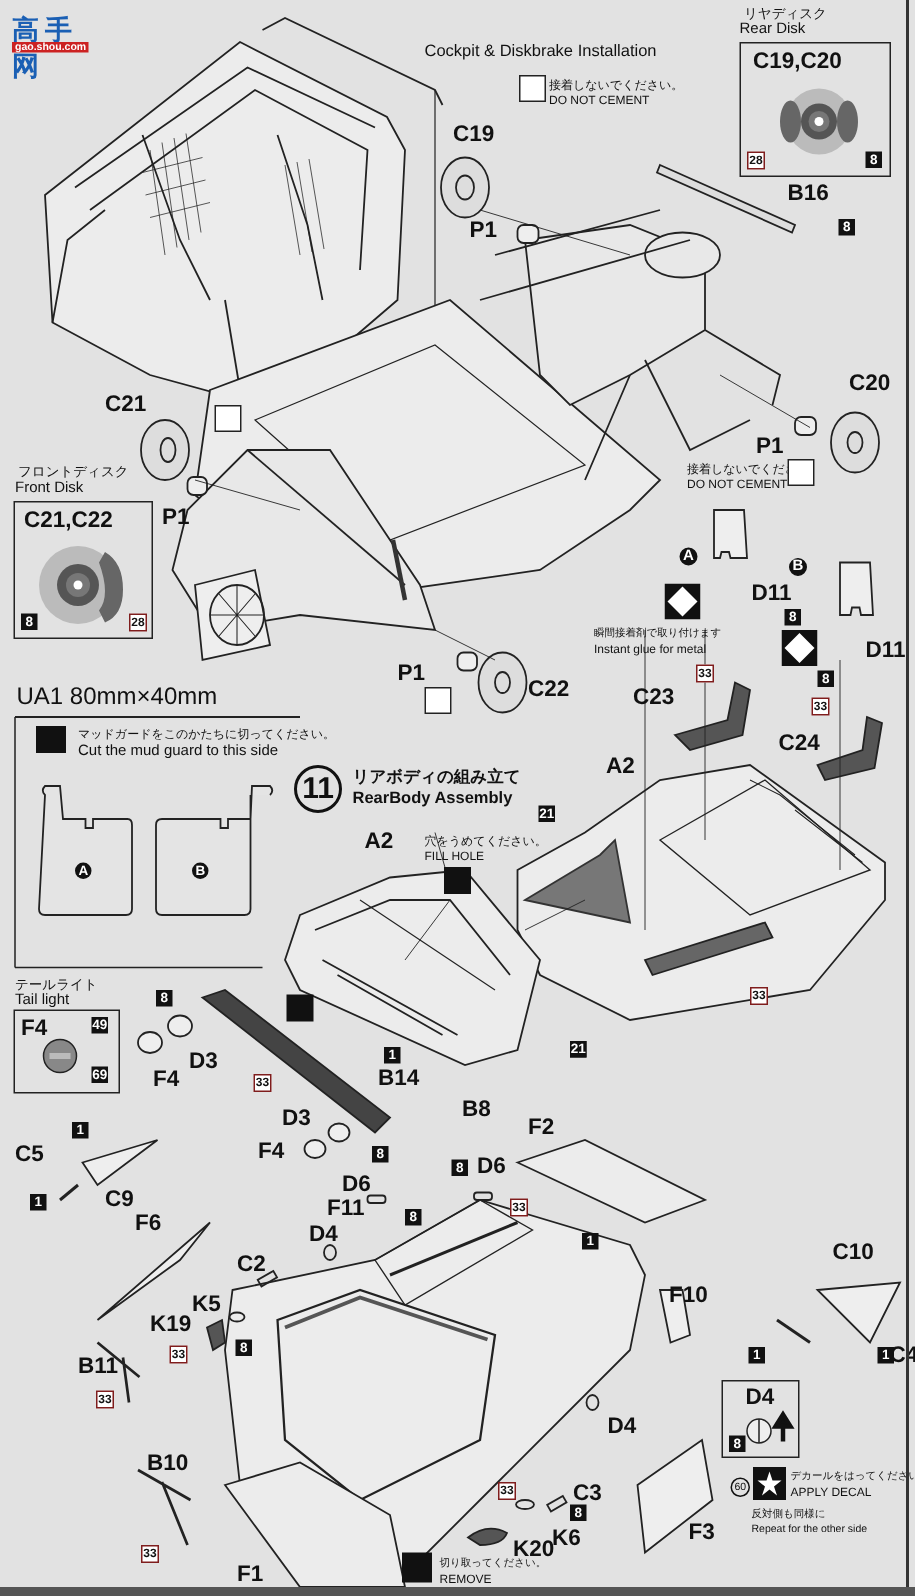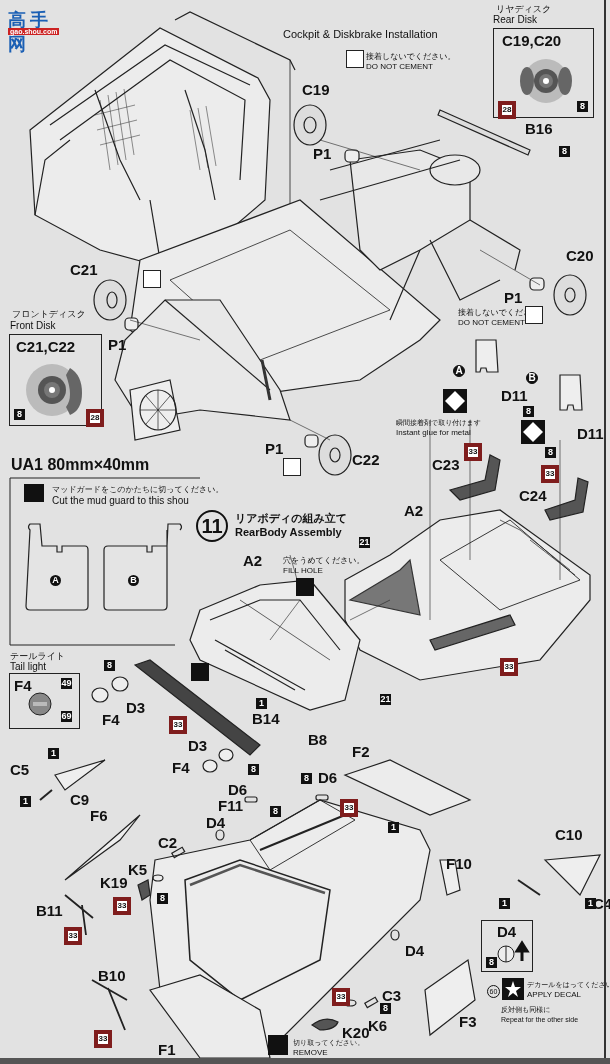--- a/index.html
+++ b/index.html
@@ -5,28 +5,28 @@
   html,body{margin:0;padding:0;}
   body{width:610px;height:1064px;background:#e4e4e4;position:relative;overflow:hidden;font-family:"Liberation Sans","DejaVu Sans",sans-serif;color:#111;}
   .page{position:absolute;left:0;top:0;width:610px;height:1064px;background:#e2e2e2;}
   .frame-right{position:absolute;left:604px;top:0;width:2px;height:1058px;background:#333;}
   .frame-bottom{position:absolute;left:0;top:1058px;width:610px;height:6px;background:#555;}
   svg.art{position:absolute;left:0;top:0;}
   .lbl{position:absolute;font-weight:bold;font-size:15px;line-height:15px;white-space:nowrap;}
   .txt{position:absolute;font-size:9px;line-height:10px;white-space:nowrap;}
   .txt.title{font-size:11px;font-weight:bold;line-height:13px;}
   .badge{position:absolute;width:11px;height:11px;background:#111;color:#fff;font-size:9px;font-weight:bold;line-height:11px;text-align:center;}
-  .badge.outline{background:#fff;color:#111;border:4px solid #7f1d1d;width:10px;height:10px;line-height:10px;font-size:8px;}
+  .badge.outline{background:#fff;color:#111;border:1px solid #7f1d1d;width:10px;height:10px;line-height:10px;font-size:8px;}
   .box{position:absolute;border:1.5px solid #222;background:#e2e2e2;}
   .logo{position:absolute;left:8px;top:8px;width:62px;height:28px;}
   .logo .cn{position:absolute;left:0;top:0;font-size:18px;font-weight:bold;color:#1a5fb4;letter-spacing:4px;}
   .logo .url{position:absolute;left:0;top:20px;font-size:7px;background:#c22;color:#fff;padding:0 2px;font-weight:bold;}
   .step-num{position:absolute;width:28px;height:28px;border:2.5px solid #111;border-radius:50%;font-size:20px;font-weight:bold;line-height:28px;text-align:center;}
   .icon-box{position:absolute;background:#111;}
-  .ua1{position:absolute;font-weight:bold;font-size:16px;}
+  .ua1{position:absolute;font-weight:normal;font-size:16px;}
 </style>
 </head>
 <body>
 
 <div class="page">
 
   <div class="logo">
     <span class="cn">高手网</span>
     <span class="url">gao.shou.com</span>
   </div>
@@ -245,28 +245,28 @@
   <div class="txt" style="left:396px;top:418px;font-size:7px;">瞬間接着剤で取り付けます</div>
   <div class="txt" style="left:396px;top:428px;font-size:8px;">Instant glue for metal</div>
   <svg style="position:absolute;left:521px;top:420px" width="24" height="24">
       <rect width="24" height="24" fill="#111"></rect>
       <path d="M12 2 L22 12 L12 22 L2 12 Z" fill="#fff"></path>
     </svg>
   <div class="lbl" style="left:577px;top:426px;">D11</div>
   <div class="badge" style="left:545px;top:447px;">8</div>
 
   <div class="badge outline" style="left:464px;top:443px;">33</div>
-  <div class="lbl" style="left:432px;top:457px;">C23</div>
+  <div class="lbl" style="left:422px;top:457px;">C23</div>
   <div class="badge outline" style="left:541px;top:465px;">33</div>
   <div class="lbl" style="left:519px;top:488px;">C24</div>
 
   <div class="ua1" style="left:11px;top:456px;">UA1  80mm×40mm</div>
   <div class="icon-box" style="left:24px;top:484px;width:20px;height:18px;"></div>
   <div class="txt" style="left:52px;top:485px;font-size:8px;">マッドガードをこのかたちに切ってください。</div>
-  <div class="txt" style="left:52px;top:496px;font-size:10px;">Cut the mud guard to this shou</div>
+  <div class="txt" style="left:52px;top:496px;font-size:10px;">Cut the mud guard to this side</div>
   <div class="txt" style="left:50px;top:575px;font-weight:bold;font-size:9px;border-radius:50%;width:11px;height:11px;text-align:center;line-height:11px;background:#111;color:#fff;">A</div>
   <div class="txt" style="left:128px;top:575px;font-weight:bold;font-size:9px;border-radius:50%;width:11px;height:11px;text-align:center;line-height:11px;background:#111;color:#fff;">B</div>
 
   <div class="step-num" style="left:196px;top:510px;">11</div>
   <div class="txt title" style="left:235px;top:512px;">リアボディの組み立て</div>
   <div class="txt title" style="left:235px;top:526px;">RearBody Assembly</div>
 
   <div class="lbl" style="left:243px;top:553px;">A2</div>
   <div class="txt" style="left:283px;top:556px;font-size:8px;">穴をうめてください。</div>
   <div class="txt" style="left:283px;top:566px;font-size:8px;">FILL HOLE</div>
@@ -316,21 +316,21 @@
   <div class="badge" style="left:270px;top:806px;">8</div>
 
   <div class="lbl" style="left:182px;top:798px;margin-left:36px;">F11</div>
   <div class="lbl" style="left:90px;top:808px;">F6</div>
   <div class="lbl" style="left:206px;top:815px;">D4</div>
   <div class="lbl" style="left:158px;top:835px;">C2</div>
   <div class="lbl" style="left:128px;top:862px;">K5</div>
   <div class="lbl" style="left:100px;top:875px;">K19</div>
   <div class="badge" style="left:157px;top:893px;">8</div>
   <div class="badge outline" style="left:113px;top:897px;">33</div>
-  <div class="lbl" style="left:36px;top:903px;">B11</div>
+  <div class="lbl" style="left:52px;top:903px;">B11</div>
   <div class="badge outline" style="left:64px;top:927px;">33</div>
 
   <div class="lbl" style="left:555px;top:827px;">C10</div>
   <div class="lbl" style="left:446px;top:856px;">F10</div>
   <div class="badge" style="left:499px;top:898px;">1</div>
   <div class="lbl" style="left:548px;top:896px;margin-left:45px;">C4</div>
   <div class="badge" style="left:585px;top:898px;">1</div>
 
   <div class="box" style="left:481px;top:920px;width:50px;height:50px;">
     <div class="lbl" style="left:15px;top:3px;">D4</div>

